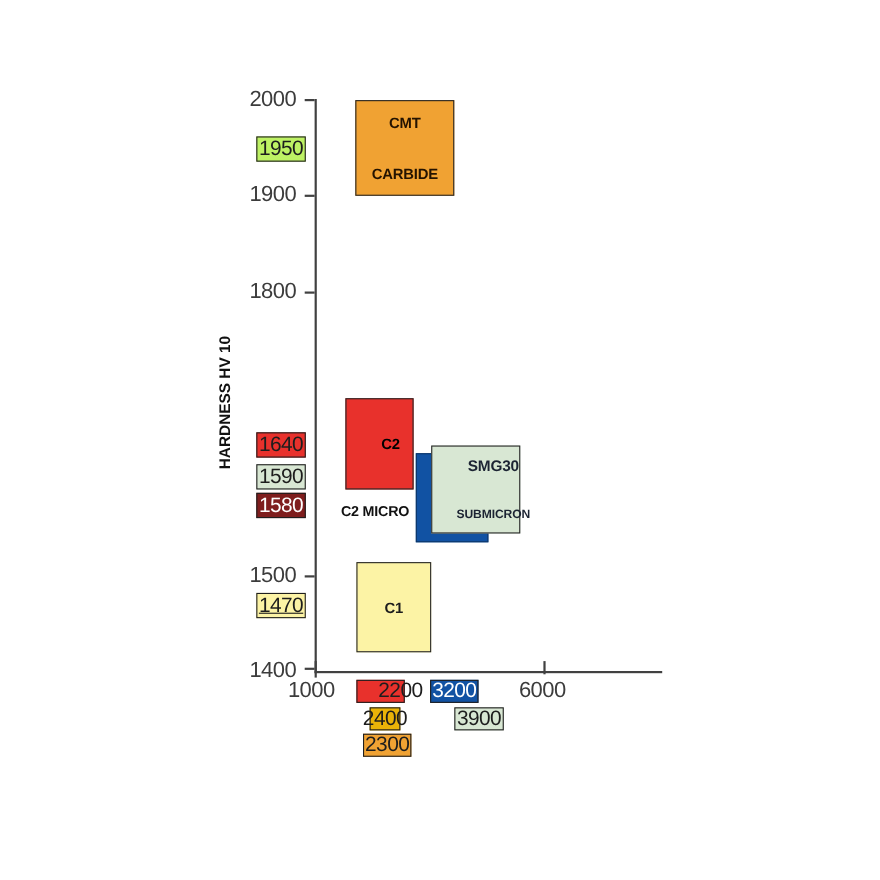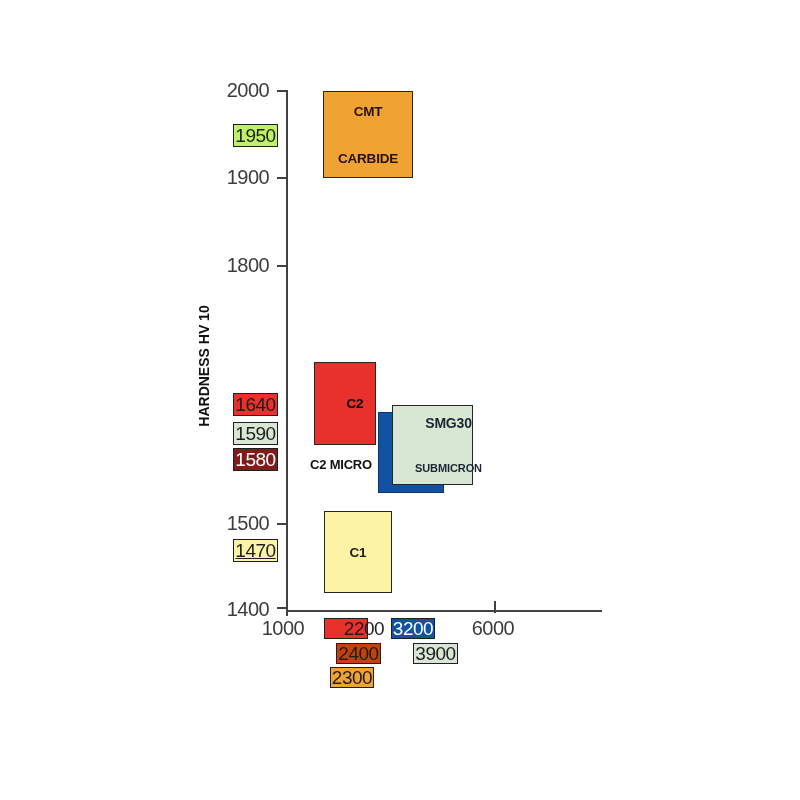--- a/index.html
+++ b/index.html
@@ -97,17 +97,17 @@
   <div class="floatlabel" style="left:306px;top:457px;width:70px;">C2 MICRO</div>
 
   <div class="chip" style="left: 233px; top: 124px; width: 45px; height: 23px; background-color: #bef264;">1950</div>
   <div class="chip" style="left: 233px; top: 393px; width: 45px; height: 23px; background-color: rgb(232, 49, 44);">1640</div>
   <div class="chip" style="left: 233px; top: 422px; width: 45px; height: 23px; background-color: rgb(216, 231, 211);">1590</div>
   <div class="chip light" style="left: 233px; top: 448px; width: 45px; height: 23px; background-color: #7f1d1d;">1580</div>
   <div class="chip" style="left: 233px; top: 539px; width: 45px; height: 23px; background-color: rgb(252, 243, 165); text-decoration: underline;">1470</div>
 
   <div class="chip" style="left: 324px; top: 618px; width: 44px; height: 21px; background-color: rgb(232, 49, 44); padding-left: 36px;">2200</div>
   <div class="chip light" style="left: 391px; top: 618px; width: 44px; height: 21px; background-color: rgb(17, 82, 163);">3200</div>
-  <div class="chip" style="left: 336px; top: 643px; width: 45px; height: 21px; background-color: #c2410c;">2400</div>
+  <div class="chip" style="left: 336px; top: 643px; width: 28px; height: 21px; background-color: #eab308;">2400</div>
   <div class="chip" style="left: 413px; top: 643px; width: 45px; height: 21px; background-color: rgb(216, 231, 211);">3900</div>
   <div class="chip" style="left: 330px; top: 667px; width: 44px; height: 21px; background-color: rgb(240, 162, 51);">2300</div>
 
 </div>
 
 </body></html>

